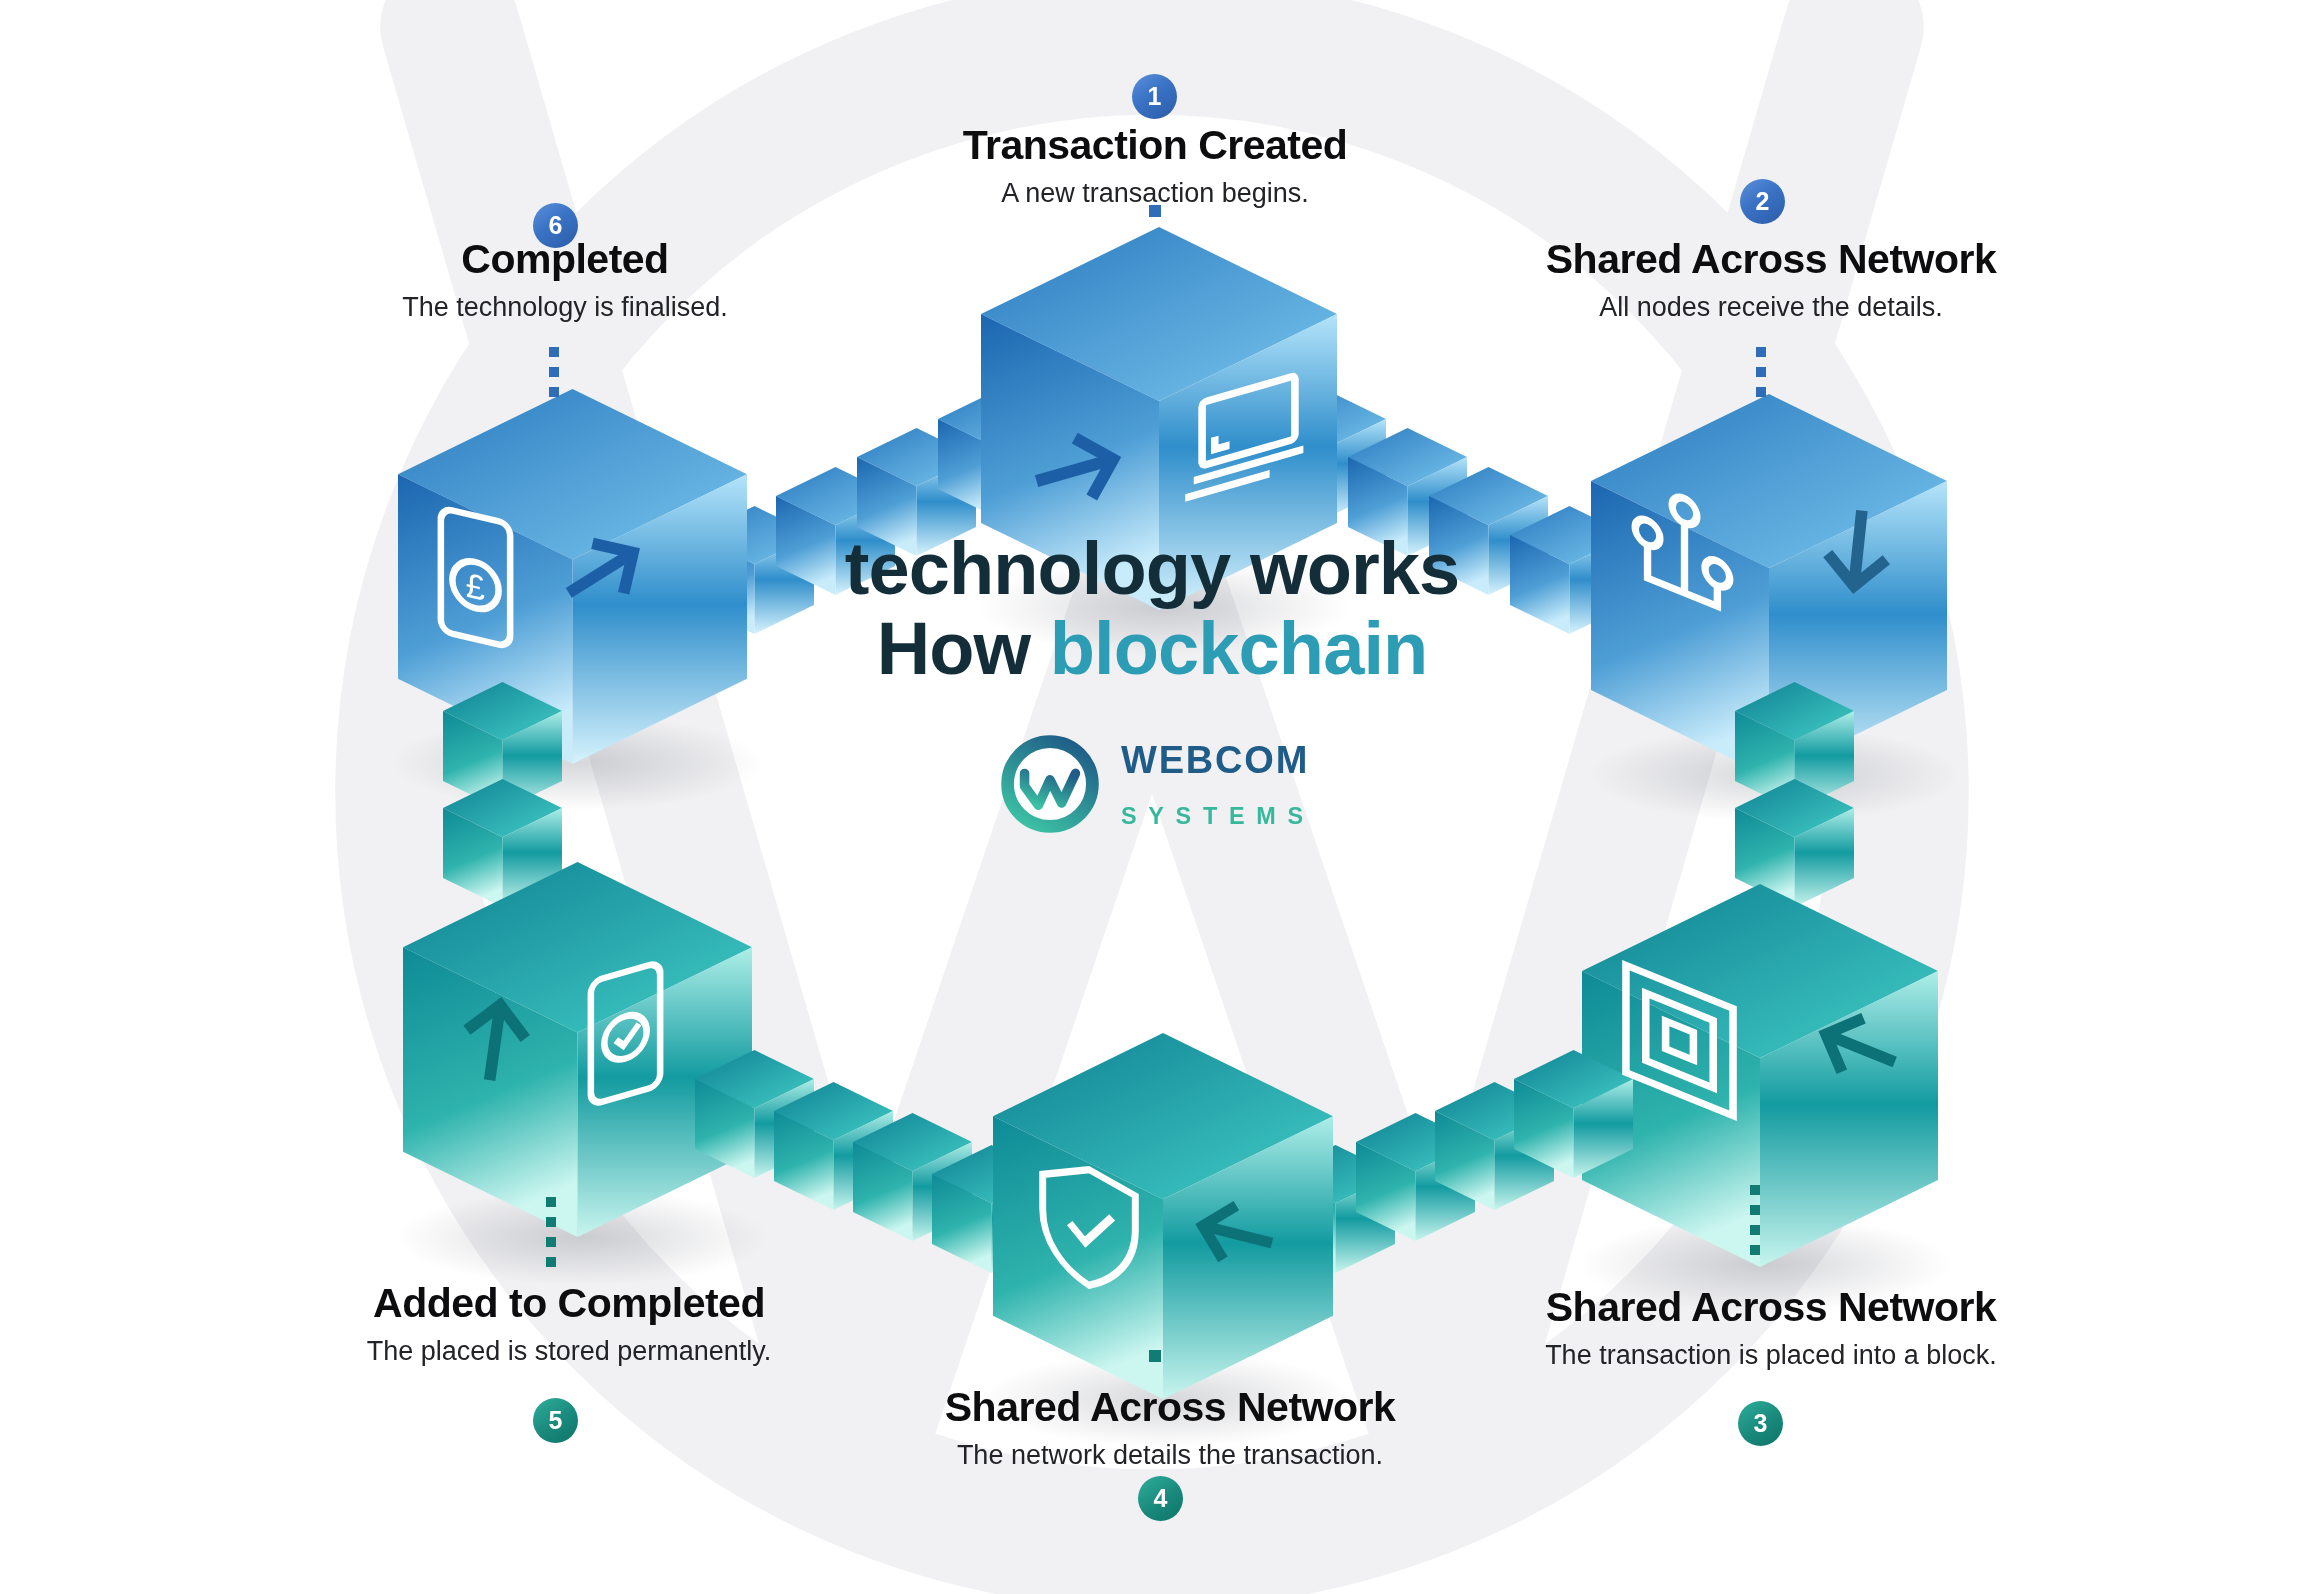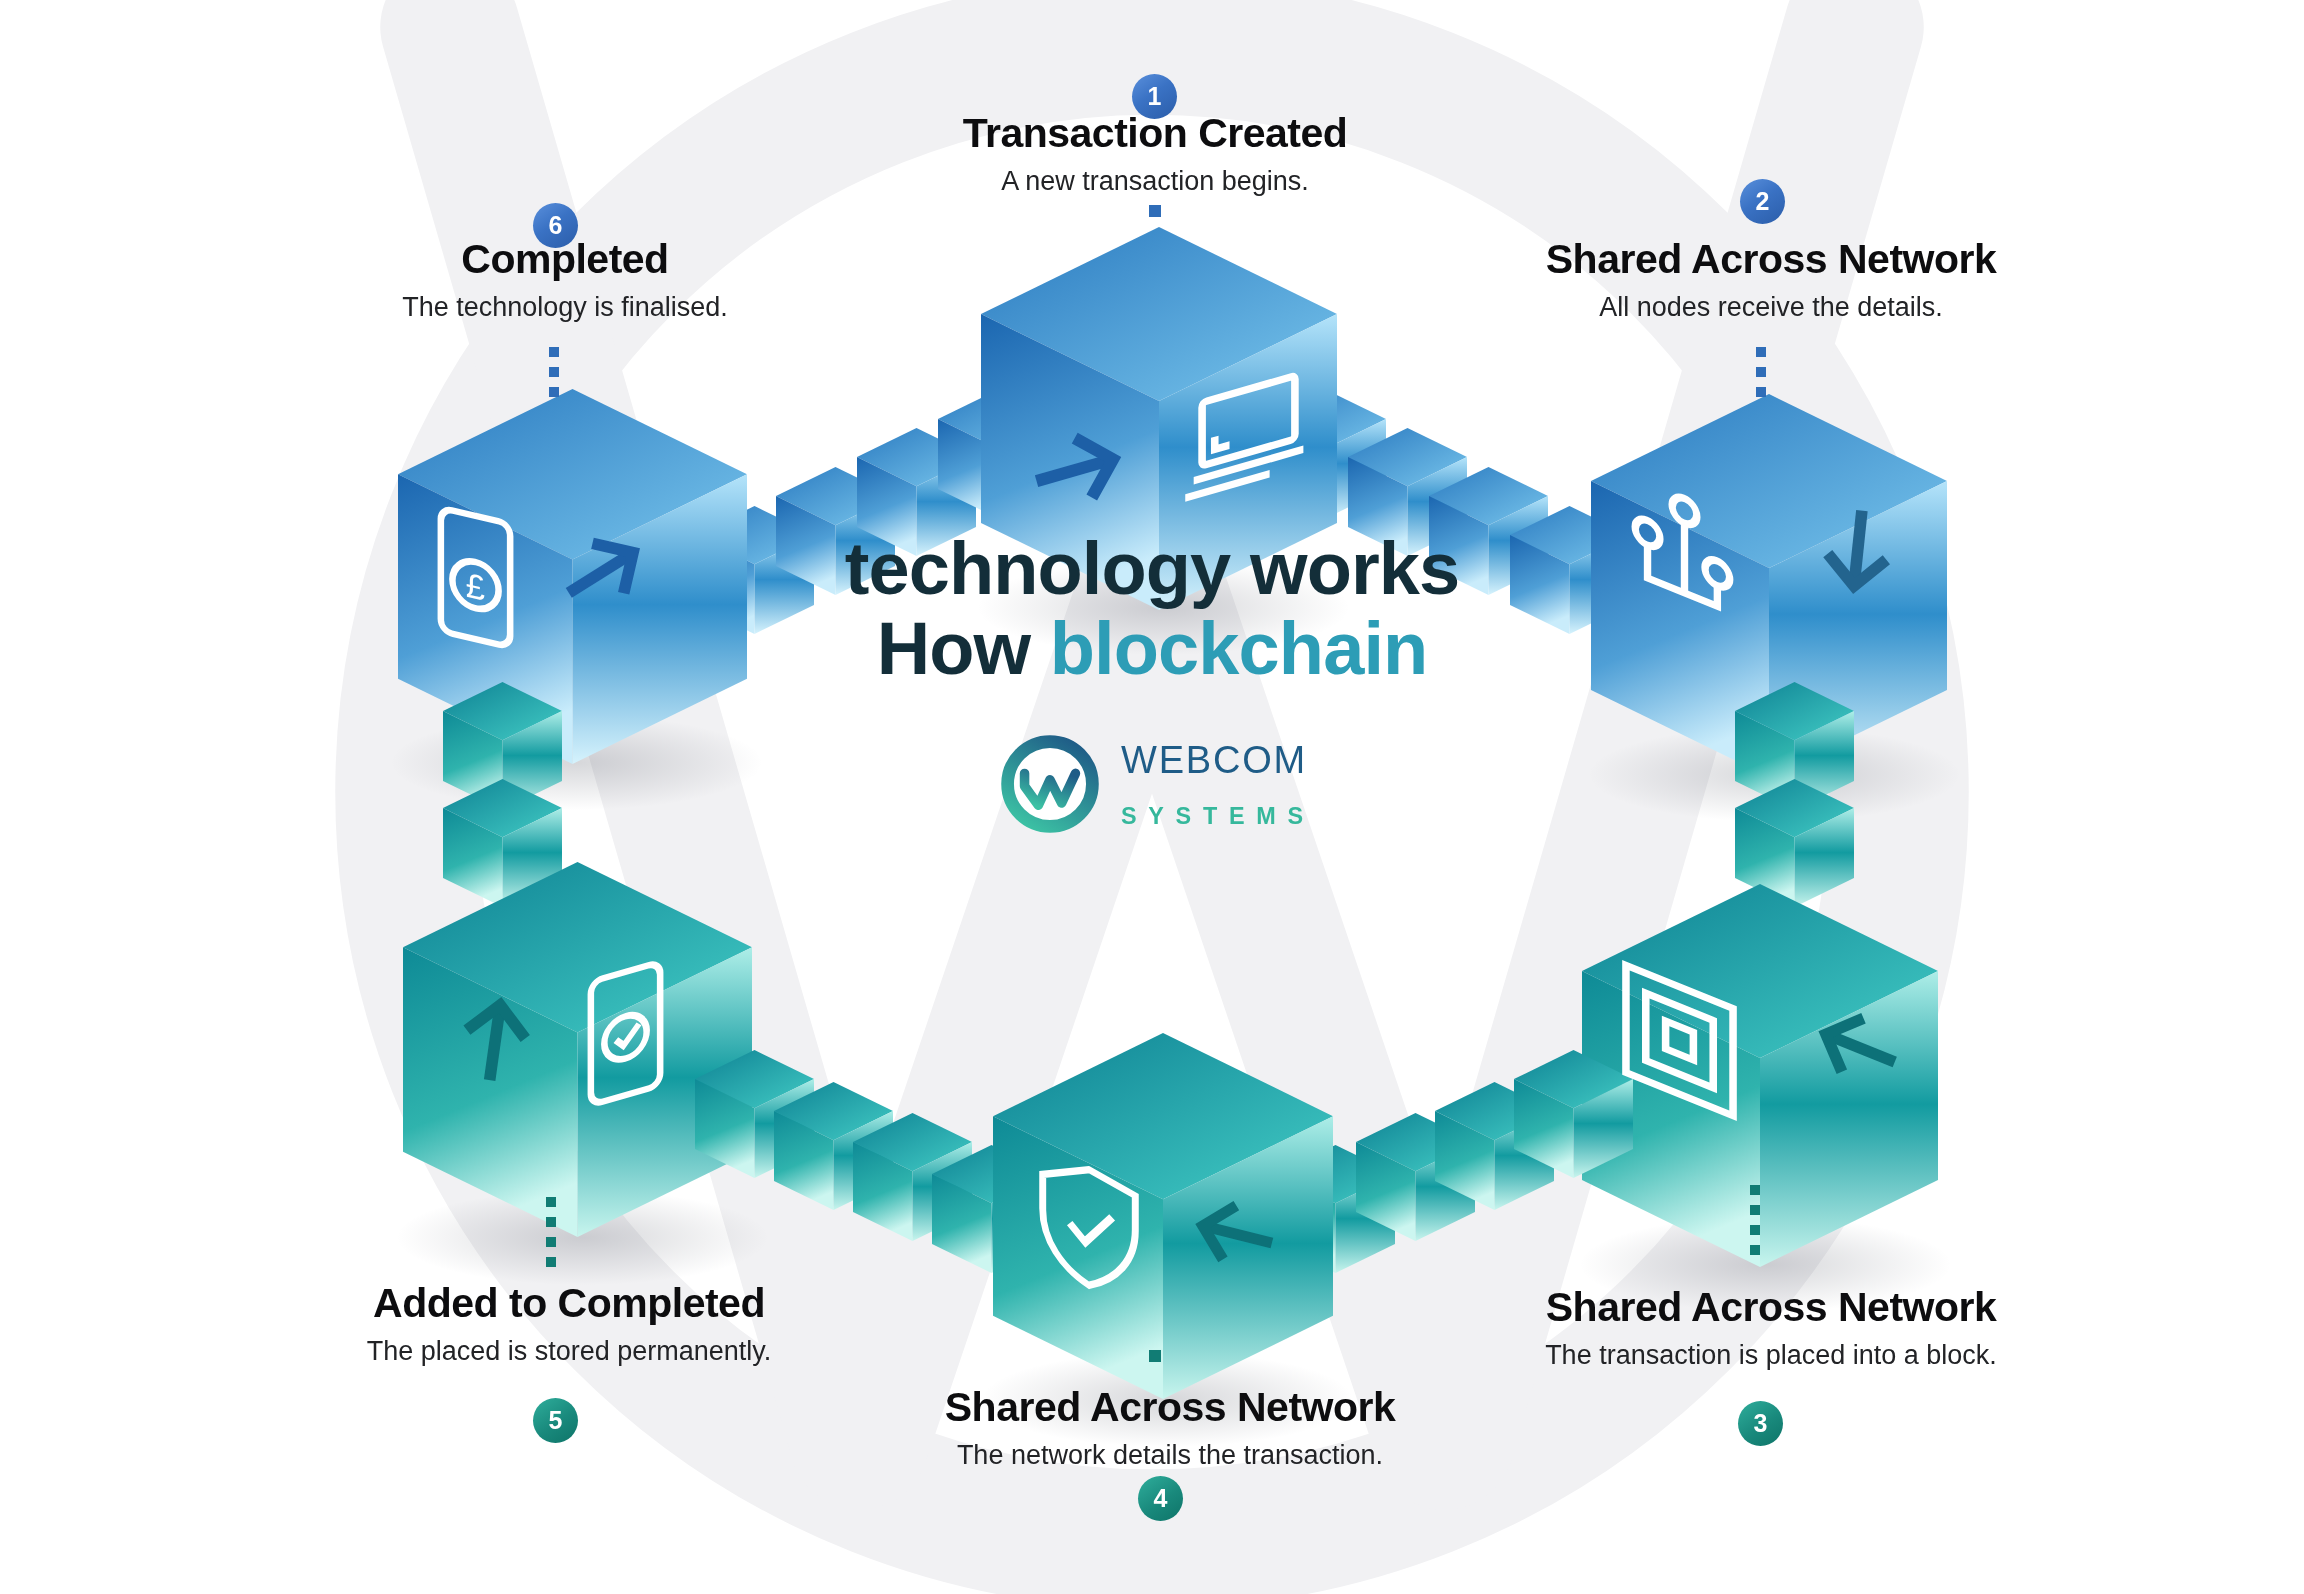--- a/index.html
+++ b/index.html
@@ -33,21 +33,21 @@
   .step{position:absolute;width:702px;text-align:center;z-index:6;}
   .step h2{margin:0;font-size:41px;font-weight:bold;color:#0d0d0f;letter-spacing:-0.5px;}
   .step p{margin:9px 0 0 0;font-size:27px;color:#222326;text-align:center;}
   
   #heading{position:absolute;left:0;top:529px;width:2304px;text-align:center;z-index:6;
     font-size:74px;font-weight:bold;letter-spacing:-0.9px;line-height:1.08;color:#132e39;}
   #heading .hl{color:#2d9db6;}
   
   #logo{position:absolute;left:997px;top:731px;display:flex;align-items:center;gap:18px;z-index:6;}
   #logo .ltxt{display:flex;flex-direction:column;}
-  #logo .brand{font-size:38px;font-weight:normal;color:#1f5c87;letter-spacing:1.8px;}
+  #logo .brand{font-size:38px;font-weight:bold;color:#1f5c87;letter-spacing:1.8px;}
   #logo .sub{font-size:23.4px;font-weight:bold;color:#36b89c;letter-spacing:11.7px;margin-top:21px;}
 </style>
 </head>
 <body>
 
 <svg id="watermark" width="2304" height="1595" viewBox="0 0 2560 1772">
   <circle cx="1280" cy="880" r="830" fill="none" stroke="#f1f1f3" stroke-width="155"></circle>
   <path d="M500 30 L955 1600 L1280 640 L1605 1600 L2060 30" fill="none" stroke="#f1f1f3" stroke-width="155" stroke-linejoin="round" stroke-linecap="round"></path>
 </svg>
 
@@ -260,21 +260,21 @@
 <div class="dots teal" style="left:1750px;top:1185px;height:72px"></div>
 <div class="sqdot teal" style="left:1149px;top:1350px"></div>
 
 <div class="badge blue" style="left:1132px;top:74px">1</div>
 <div class="badge blue" style="left:1740px;top:179px">2</div>
 <div class="badge teal" style="left:1738px;top:1401px">3</div>
 <div class="badge teal" style="left:1138px;top:1476px">4</div>
 <div class="badge teal" style="left:533px;top:1398px">5</div>
 <div class="badge blue" style="left:533px;top:203px">6</div>
 
-<div class="step" style="left:804px;top:110px">
+<div class="step" style="left:804px;top:122px">
   <h2>Transaction Created</h2>
   <p>A new transaction begins.</p>
 </div>
 <div class="step" style="left:1420px;top:236px">
   <h2>Shared Across Network</h2>
   <p>All nodes receive the details.</p>
 </div>
 <div class="step" style="left:1420px;top:1284px">
   <h2>Shared Across Network</h2>
   <p>The transaction is placed into a block.</p>

